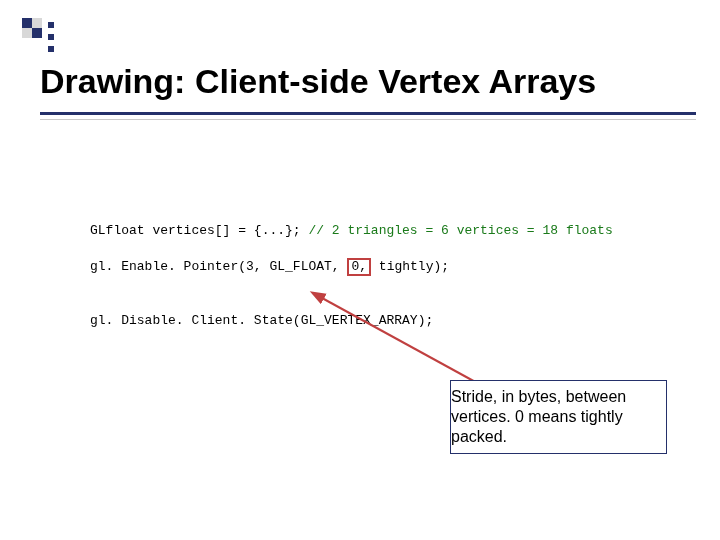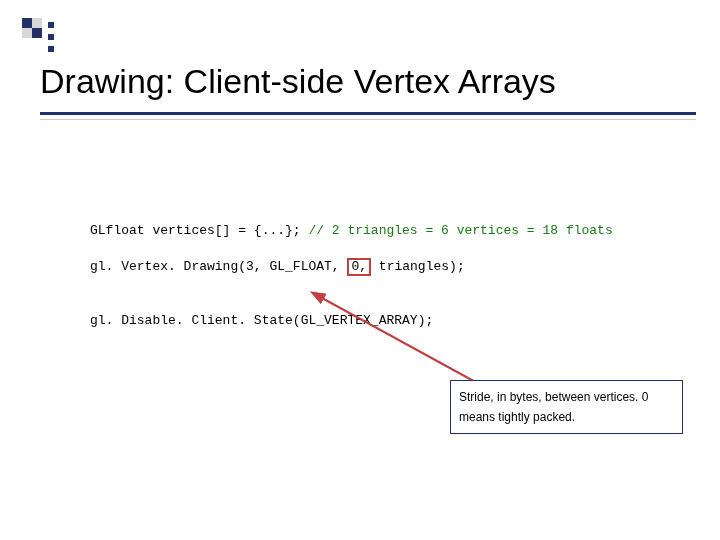--- a/index.html
+++ b/index.html
@@ -3,27 +3,27 @@
 <meta charset="utf-8">
 <style>
   html,body{margin:0;padding:0;width:720px;height:540px;background:#fff;font-family:Arial,Helvetica,sans-serif;overflow:hidden}
   .slide{position:relative;width:720px;height:540px}
   .corner-decor{position:absolute;left:22px;top:18px;display:flex;flex-direction:column}
   .corner-decor .row{display:flex}
   .sq{width:10px;height:10px;background:#24306a;margin:0}
   .sq.light{background:#d8d8d8}
   .bullet-list{position:absolute;left:48px;top:22px;display:flex;flex-direction:column;gap:6px}
   .bullet-dot{width:6px;height:6px;background:#24306a}
-  .title{position:absolute;left:40px;top:62px;font-size:34px;font-weight:400;color:#000;font-family:Arial,sans-serif;white-space:nowrap}
+  .title{position:absolute;left:40px;top:62px;font-size:34px;font-weight:700;color:#000;font-family:Arial,sans-serif;white-space:nowrap}
   .title-rule{position:absolute;left:40px;right:24px;top:112px;height:4px;border-top:3px solid #24306a;border-bottom:1px solid #c9c9c9}
   .code{position:absolute;left:90px;top:222px;font-family:"Courier New",monospace;font-size:13px;line-height:18px;color:#000}
   .code .line{white-space:pre}
   .comment{color:#1a7a1a}
   .stride-box{display:inline-block;border:2px solid #c04040;padding:0 2px;line-height:14px}
-  .callout{position:absolute;left:450px;top:380px;width:215px;border:1.5px solid #24306a;background:#fff;padding:6px 8px;font-size:12px;line-height:20px;color:#000}
+  .callout{position:absolute;left:450px;top:380px;width:215px;border:1.5px solid #24306a;background:#fff;padding:6px 0;font-size:16px;line-height:20px;color:#000}
   svg.arrow{position:absolute;left:310px;top:290px;width:250px;height:120px;overflow:visible}
 </style>
 </head>
 <body>
 
 <div class="slide">
 
   <div class="corner-decor">
     <div class="row">
       <div class="sq"></div>
@@ -39,21 +39,21 @@
     <div class="bullet-dot"></div>
     <div class="bullet-dot"></div>
   </div>
 
   <div class="title">Drawing:  Client-side Vertex Arrays</div>
   <div class="title-rule"></div>
 
   <div class="code">
     <div class="line"><span>GLfloat vertices[] = {...}; </span><span class="comment">// 2 triangles = 6 vertices = 18 floats</span></div>
     <div class="line">&nbsp;</div>
-    <div class="line"><span>gl. Vertex. Drawing(3, GL_FLOAT, </span><span class="stride-box">0,</span><span> triangles);</span></div>
+    <div class="line"><span>gl. Enable. Pointer(3, GL_FLOAT, </span><span class="stride-box">0,</span><span> tightly);</span></div>
     <div class="line">&nbsp;</div>
     <div class="line">&nbsp;</div>
     <div class="line">gl. Disable. Client. State(GL_VERTEX_ARRAY);</div>
   </div>
 
   <svg class="arrow">
     <defs>
       <marker id="ah" markerWidth="10" markerHeight="10" refX="1" refY="3" orient="auto">
         <path d="M0,0 L0,6 L8,3 z" fill="#c04040"></path>
       </marker>

